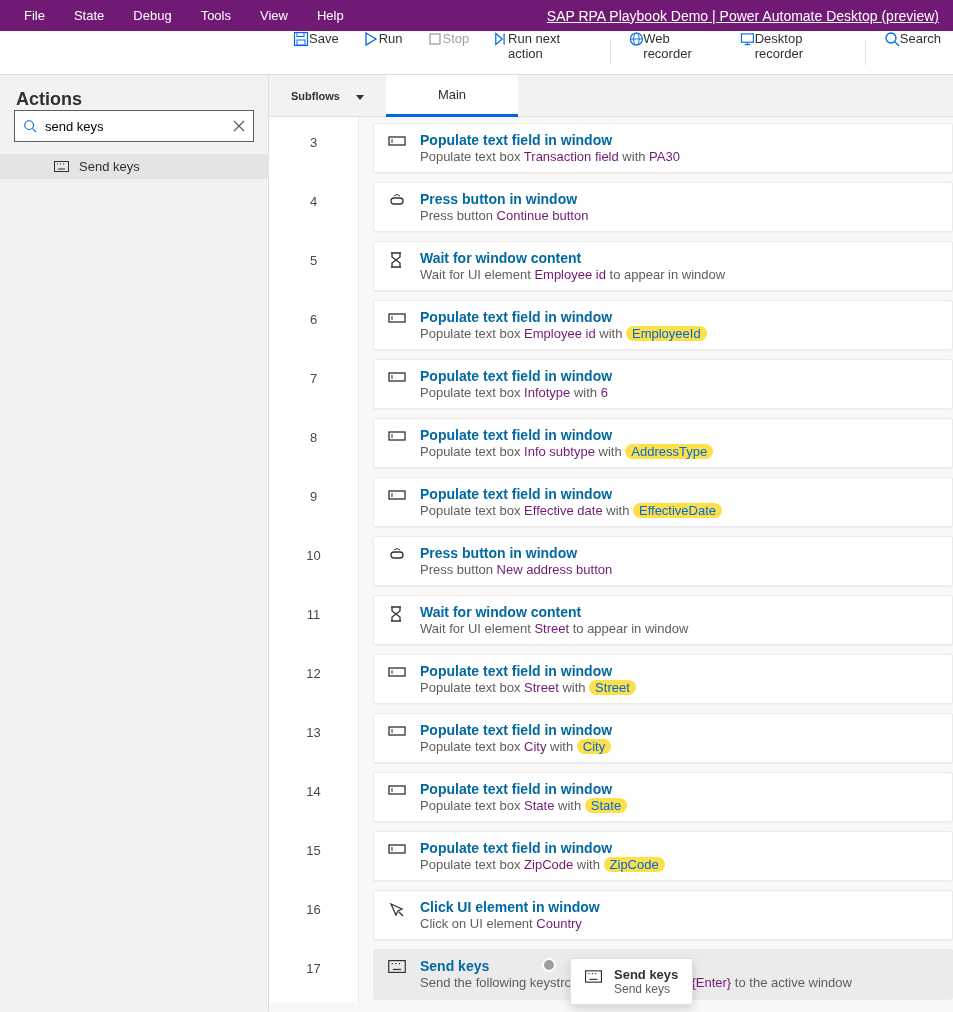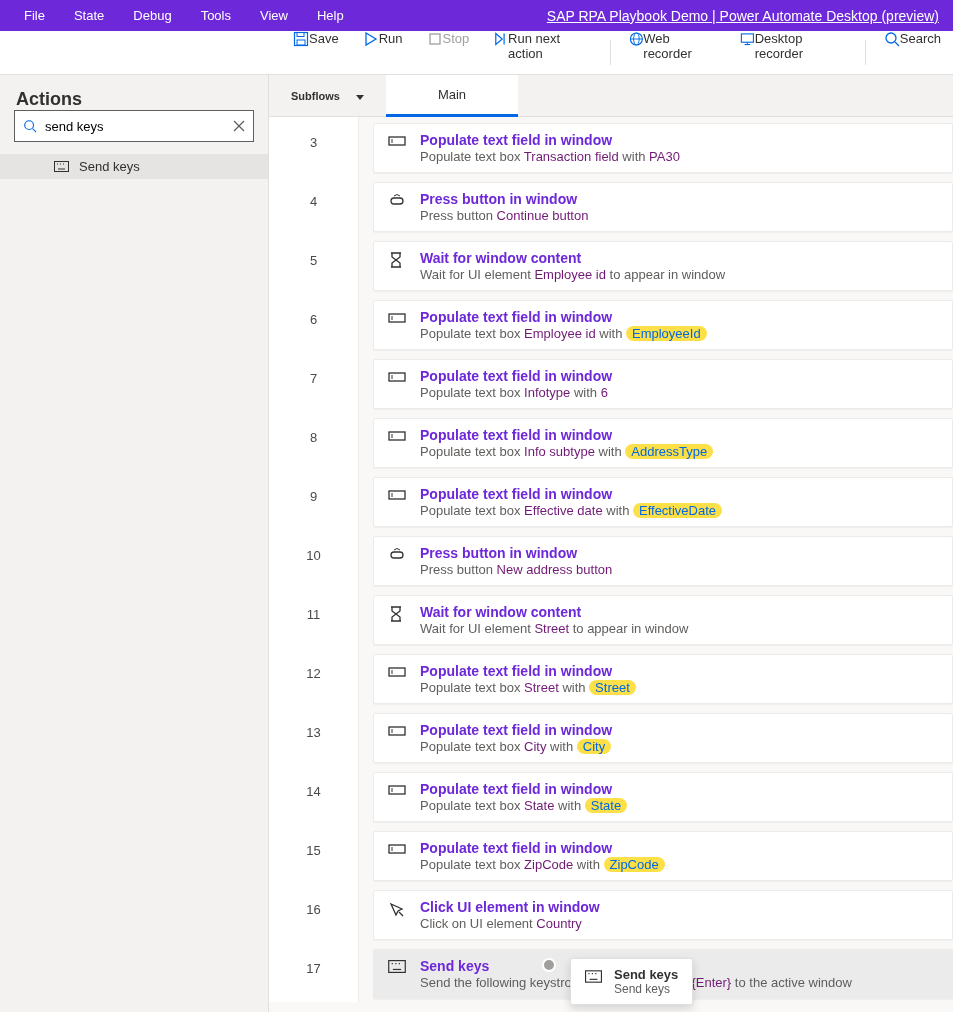--- a/index.html
+++ b/index.html
@@ -1,17 +1,17 @@
 <!DOCTYPE html>
 <html><head>
 <meta charset="utf-8">
 <style>
   * { box-sizing: border-box; margin: 0; padding: 0; }
   body { font-family: "Segoe UI", sans-serif; font-size: 13px; color: #323130; background: #fff; width: 953px; height: 1012px; overflow: hidden; }
-  .menubar { background: #6d28d9; color: #fff; height: 31px; display: flex; align-items: center; padding: 0 10px; }
+  .menubar { background: #701a75; color: #fff; height: 31px; display: flex; align-items: center; padding: 0 10px; }
   .menubar .menu-items { display: flex; gap: 1px; }
   .menubar .menu-item { padding: 6px 14px; font-size: 13px; cursor: pointer; }
   .menubar .title { margin-left: auto; font-size: 14px; padding-right: 4px; text-decoration: underline; }
   .toolbar { height: 44px; border-bottom: 1px solid #e1dfdd; display: flex; align-items: center; }
   .toolbar-left { width: 269px; }
   .toolbar-right { flex: 1; display: flex; align-items: center; height: 100%; padding-left: 12px; }
   .tbtn { display: flex; align-items: flex-start; gap: 0; padding: 0 12px; height: 100%; cursor: pointer; font-size: 13px; }
   .tbtn svg { width: 16px; height: 16px; }
   .toolbar-sep { width: 1px; height: 60%; background: #e1dfdd; margin: 0 6px; }
   .main { display: flex; height: calc(100% - 75px); }
@@ -22,21 +22,21 @@
   .tree-group { display: flex; align-items: center; gap: 8px; padding: 6px 20px; font-size: 13px; font-weight: 600; cursor: pointer; }
   .tree-item { display: flex; align-items: center; gap: 10px; padding: 5px 20px 5px 54px; font-size: 13px; background: #e6e4e2; cursor: pointer; }
   .content { flex: 1; display: flex; flex-direction: column; background: #fff; position: relative; }
   .tab-strip { height: 42px; border-bottom: 1px solid #e1dfdd; display: flex; align-items: stretch; background: #f3f2f1; }
   .subflows-btn { display: flex; align-items: center; gap: 16px; padding: 0 22px; font-size: 11px; font-weight: 600; cursor: pointer; background: #f3f2f1; }
   .tab { display: flex; align-items: center; padding: 0 52px; font-size: 13px; background: #fff; border-bottom: 3px solid #0068e7; margin-bottom: -1px; cursor: pointer; font-weight:400;}
   .flow-area { flex: 1; overflow: hidden; display: flex; background: #f9f8f7; position: relative; }
   .step { margin: 0 0 3px 14px; background: #fff; border: 1px solid #edebe9; border-radius: 2px; padding: 8px 14px; display: flex; gap: 14px; align-items: flex-start; box-shadow: 0 1px 1px rgba(0,0,0,0.04); cursor: pointer; position: relative; }
   .step.selected { background: #ebebeb; }
   .step .icon { width: 18px; padding-top: 2px; color: #323130; }
-  .step-title { font-weight: 600; font-size: 14px; color: #6d28d9; margin-bottom: 1px; }
+  .step-title { font-weight: 600; font-size: 14px; color: #0369a1; margin-bottom: 1px; }
   .step-desc { font-size: 13px; color: #605e5c; }
   .step-desc .link { color: #701a75; }
   .step-desc .var { color: #0068e7; background: #fde047; padding: 0 6px; border-radius: 8px; display: inline-block; text-align: right; }
   .row-outer { display: flex; align-items: stretch; }
   .row-outer .num { width: 90px; min-width:90px; text-align: center; padding-top: 18px; font-size: 13px; color: #4a4a4a; background: #fff; border-right: 1px solid #edebe9; }
   .row-outer .cell { flex: 1; padding: 6px 0 0 0; }
   .tooltip-pop { position: absolute; left: 570px; top: 958px; background: #fff; border: 1px solid #e1dfdd; box-shadow: 0 4px 10px rgba(0,0,0,0.15); padding: 8px 14px; display: flex; gap: 12px; align-items: flex-start; z-index: 10; border-radius: 2px;}
   .tooltip-pop .tt-title { font-weight: 600; font-size: 13px; }
   .tooltip-pop .tt-sub { font-size: 12px; color: #605e5c; }
   .chev::before { content: ""; display:inline-block; width:0; height:0; border-left:4px solid transparent; border-right:4px solid transparent; border-top:5px solid #323130; }

